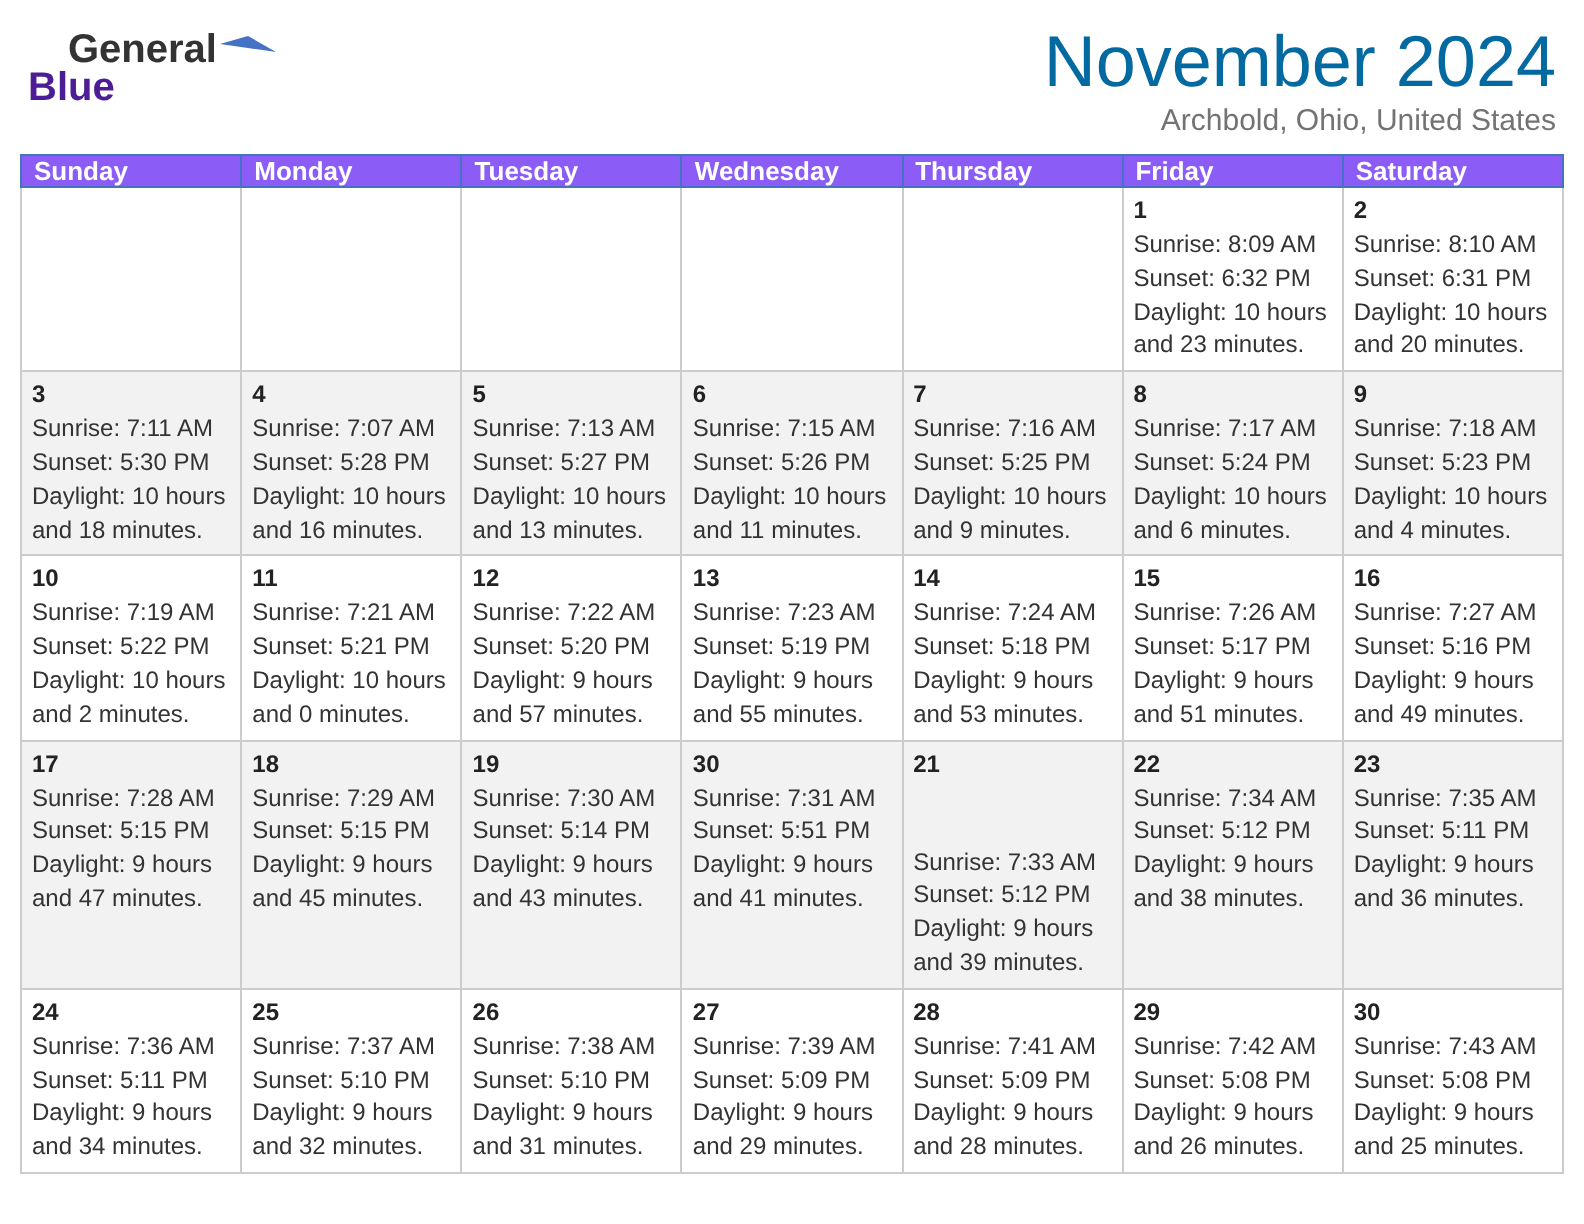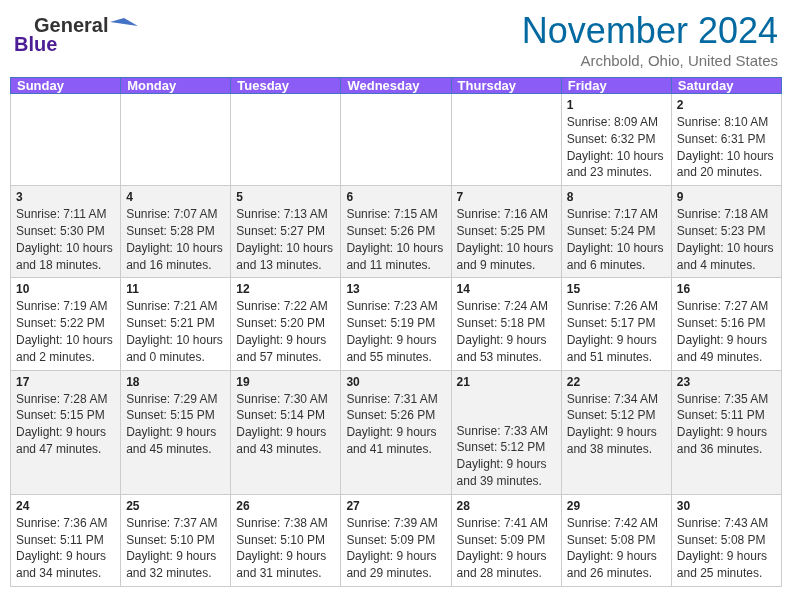--- a/index.html
+++ b/index.html
@@ -255,21 +255,21 @@
         <td>
           <div class="day-number">19</div>
           <div class="day-info" style="white-space: pre-line;">Sunrise: 7:30 AM
 Sunset: 5:14 PM
 Daylight: 9 hours
 and 43 minutes.</div>
         </td>
         <td>
           <div class="day-number">30</div>
           <div class="day-info" style="white-space: pre-line;">Sunrise: 7:31 AM
-Sunset: 5:26 PM
+Sunset: 5:51 PM
 Daylight: 9 hours
 and 41 minutes.</div>
         </td>
         <td>
           <div class="day-number">21</div>
           <div class="day-info" style="white-space: pre-line; margin-top: 34px;">Sunrise: 7:33 AM
 Sunset: 5:12 PM
 Daylight: 9 hours
 and 39 minutes.</div>
         </td>

